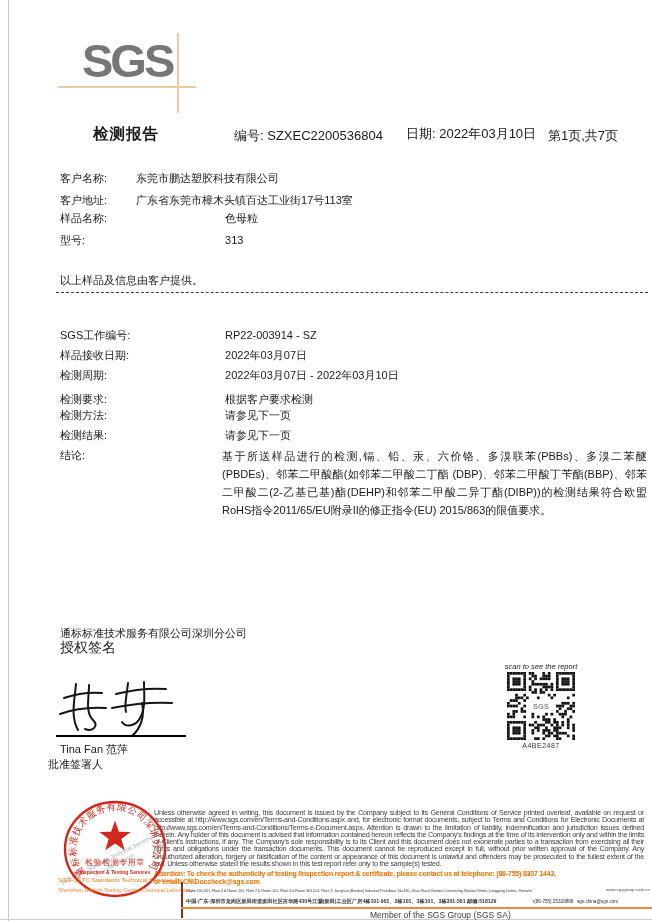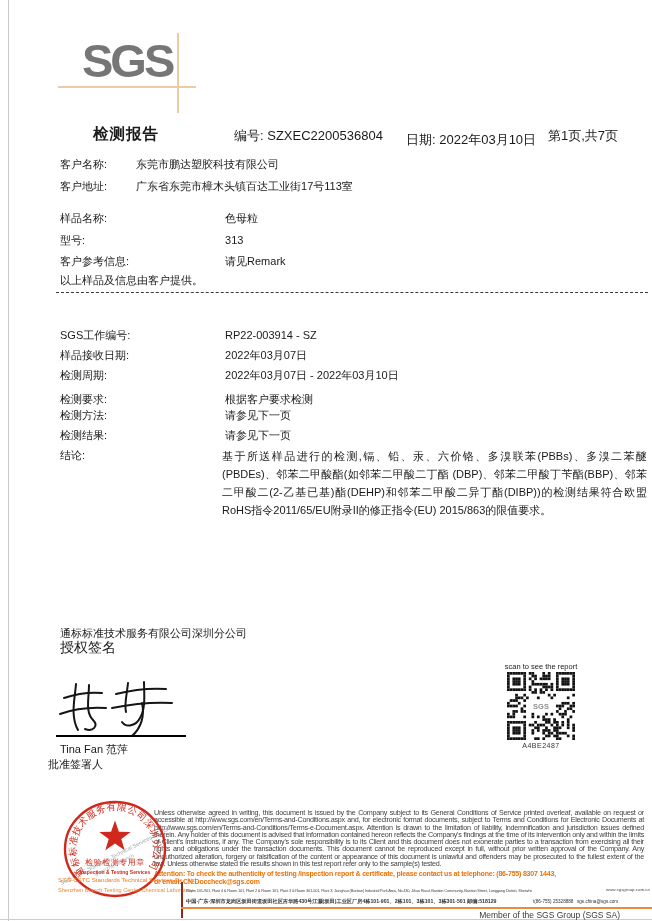--- a/index.html
+++ b/index.html
@@ -10,68 +10,68 @@
   
   .logo-text{left:82px;top:37px;font-size:47px;font-weight:bold;color:#767676;letter-spacing:-3px;line-height:1;}
   .logo-hline{left:58px;top:86px;width:138px;height:2px;background:#eccaa2;}
   .logo-vline{left:177px;top:33px;width:2px;height:80px;background:#eccaa2;}
   
   .title{left:56px;top:124px;font-size:15.5px;font-weight:bold;letter-spacing:1px;margin-left:37px;}
   .meta{font-size:13px;white-space:nowrap;}
   
   .row{position:absolute;left:60px;font-size:11px;white-space:nowrap;}
   .row .lbl{display:inline-block;}
-  .row.w1 .lbl{width:73px;}
+  .row.w1 .lbl{width:73px;margin-top:14px;}
   .row.w2 .lbl{width:162px;}
   .dashed{left:56px;top:292px;width:592px;border-top:1.5px dashed #3a3a3a;}
   .conclusion{left:222px;top:447px;width:425px;font-size:11px;line-height:18px;text-align:justify;}
   
   .sig-company{left:60px;top:626px;font-size:11px;}
   .sig-auth{left:60px;top:639px;font-size:14px;}
   .sig-svg{left:56px;top:678px;}
   .sig-line{left:56px;top:735px;width:130px;height:2px;background:#000;}
   .sig-name{left:60px;top:742px;font-size:11px;}
   .sig-role{left:48px;top:757px;font-size:11px;}
   
-  .qr-caption{left:495px;top:662px;width:92px;text-align:center;font-size:7.5px;color:#222;}
+  .qr-caption{left:495px;top:662px;width:92px;text-align:center;font-size:7.5px;color:#222;font-style:italic;}
   .qr-svg{left:507px;top:672px;}
   .qr-code{left:495px;top:742px;width:92px;text-align:center;font-size:7px;color:#333;letter-spacing:.5px;}
   
   .legal{left:154px;top:809px;width:490px;font-size:7.2px;line-height:7.3px;letter-spacing:-.25px;
          color:#3f3f3f;text-align:justify;}
   .attn{left:154px;width:495px;font-size:7px;line-height:7.4px;font-weight:bold;color:#ee7203;letter-spacing:-.2px;white-space:nowrap;}
   .stamp-svg{left:56px;top:799px;}
   .stamp-co1{left:58px;top:876px;font-size:6.2px;color:#f07c1d;white-space:nowrap;}
   .stamp-co2{left:58px;top:887px;font-size:5.6px;color:#f08a33;white-space:nowrap;}
   .vline-red{left:181px;top:882px;width:2px;height:36px;background:#8f2c18;}
   .addr-en{left:186px;top:888px;width:346px;font-size:4px;letter-spacing:-.2px;color:#4a4a4a;white-space:nowrap;overflow:hidden;}
   .website{left:606px;top:887px;font-size:4.4px;color:#4a4a4a;white-space:nowrap;}
   .addr-cn{left:186px;top:898px;width:344px;font-size:5.2px;font-weight:bold;color:#333;white-space:nowrap;overflow:hidden;}
   .phone{left:533px;top:899px;font-size:4.6px;color:#333;white-space:nowrap;}
   .email{left:577px;top:899px;font-size:4.6px;color:#333;white-space:nowrap;}
   .hline-orange{left:181px;top:907px;width:471px;height:2px;background:#e98a3c;}
   .hline-gray{left:0;top:919px;width:652px;height:1px;background:#cccccc;}
-  .member{left:370px;top:910px;width:250px;text-align:right;font-size:8.5px;color:#3a3a3a;}
+  .member{left:370px;top:910px;width:250px;text-align:left;font-size:8.5px;color:#3a3a3a;}
 </style>
 </head>
 <body>
 
 <div class="page">
   <div class="abs edge-left"></div>
 
   <div class="abs logo-text">SGS</div>
   <div class="abs logo-hline"></div>
   <div class="abs logo-vline"></div>
 
   <div class="abs title">检测报告</div>
   <div class="abs meta" style="left:234px;top:127px">
     <span>编号:</span>
     <span>SZXEC2200536804</span>
   </div>
-  <div class="abs meta" style="left:406px;top:131px">
+  <div class="abs meta" style="left:406px;top:125px">
     <span>日期:</span>
     <span>2022年03月10日</span>
   </div>
   <div class="abs meta" style="left:548px;top:127px">第1页,共7页</div>
 
   <div class="row w1" style="top:157px">
     <span class="lbl">客户名称:</span>
     <span>东莞市鹏达塑胶科技有限公司</span>
   </div>
   <div class="row w1" style="top:179px">
@@ -79,24 +79,20 @@
     <span>广东省东莞市樟木头镇百达工业街17号113室</span>
   </div>
 
   <div class="row w2" style="top:211px">
     <span class="lbl">样品名称:</span>
     <span>色母粒</span>
   </div>
   <div class="row w2" style="top:233px">
     <span class="lbl">型号:</span>
     <span>313</span>
-  </div>
-  <div class="row w2" style="top:254px">
-    <span class="lbl">客户参考信息:</span>
-    <span>请见Remark</span>
   </div>
   <div class="row" style="top:273px">以上样品及信息由客户提供。</div>
 
   <div class="abs dashed"></div>
 
   <div class="row w2" style="top:328px">
     <span class="lbl">SGS工作编号:</span>
     <span>RP22-003914 - SZ</span>
   </div>
   <div class="row w2" style="top:348px">

